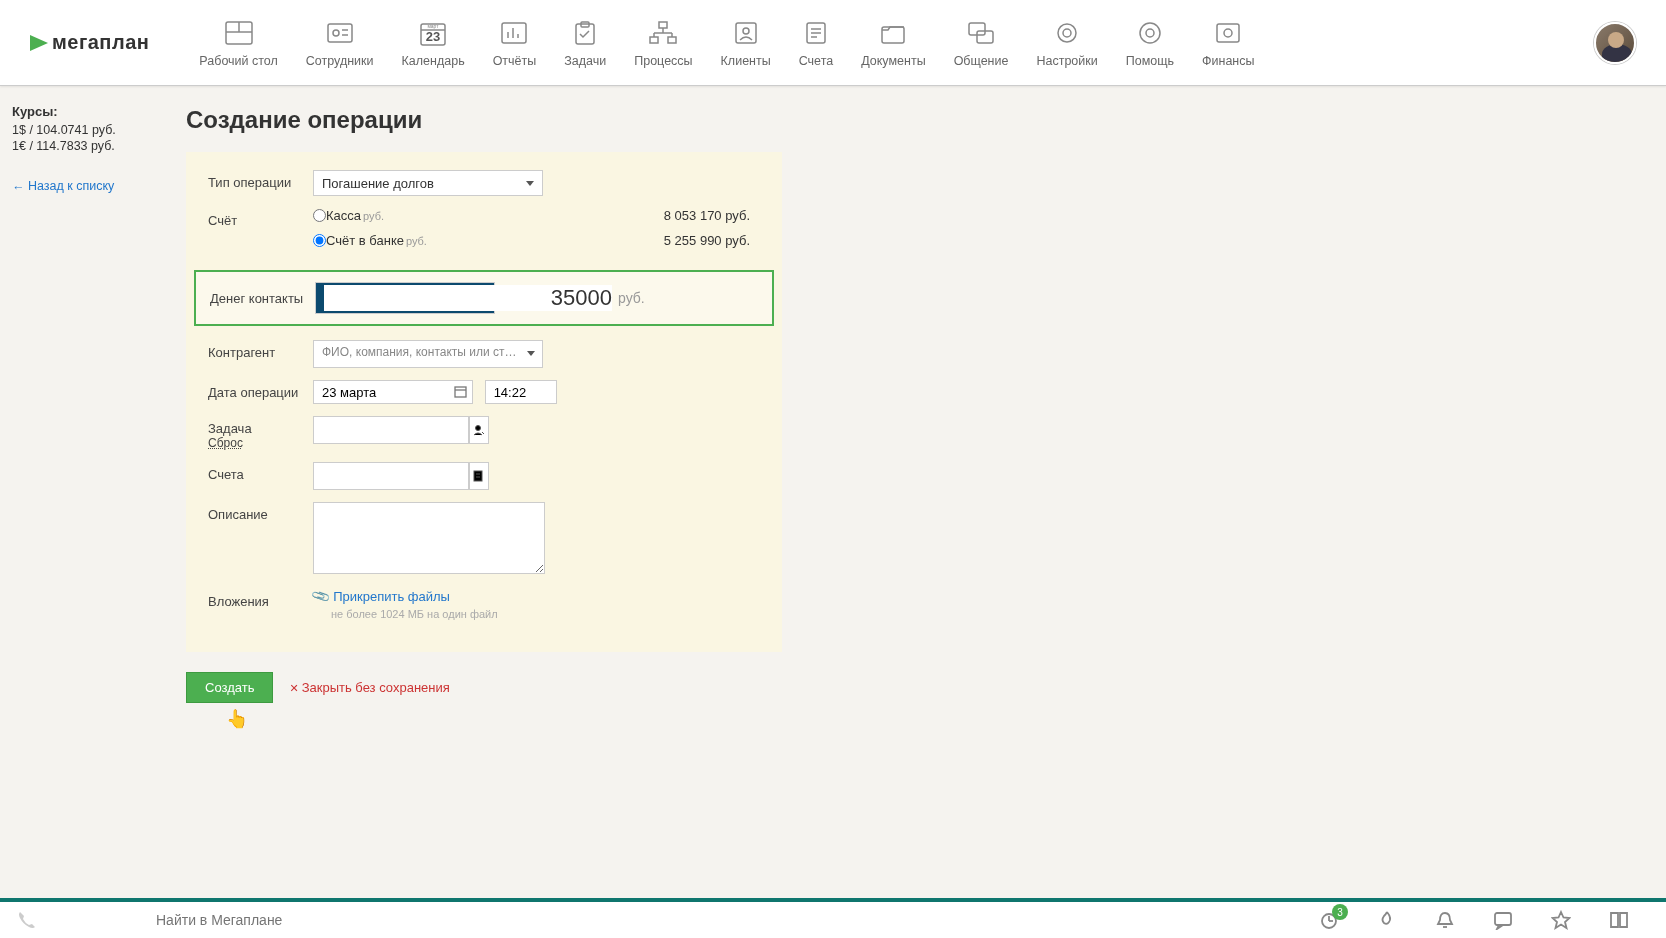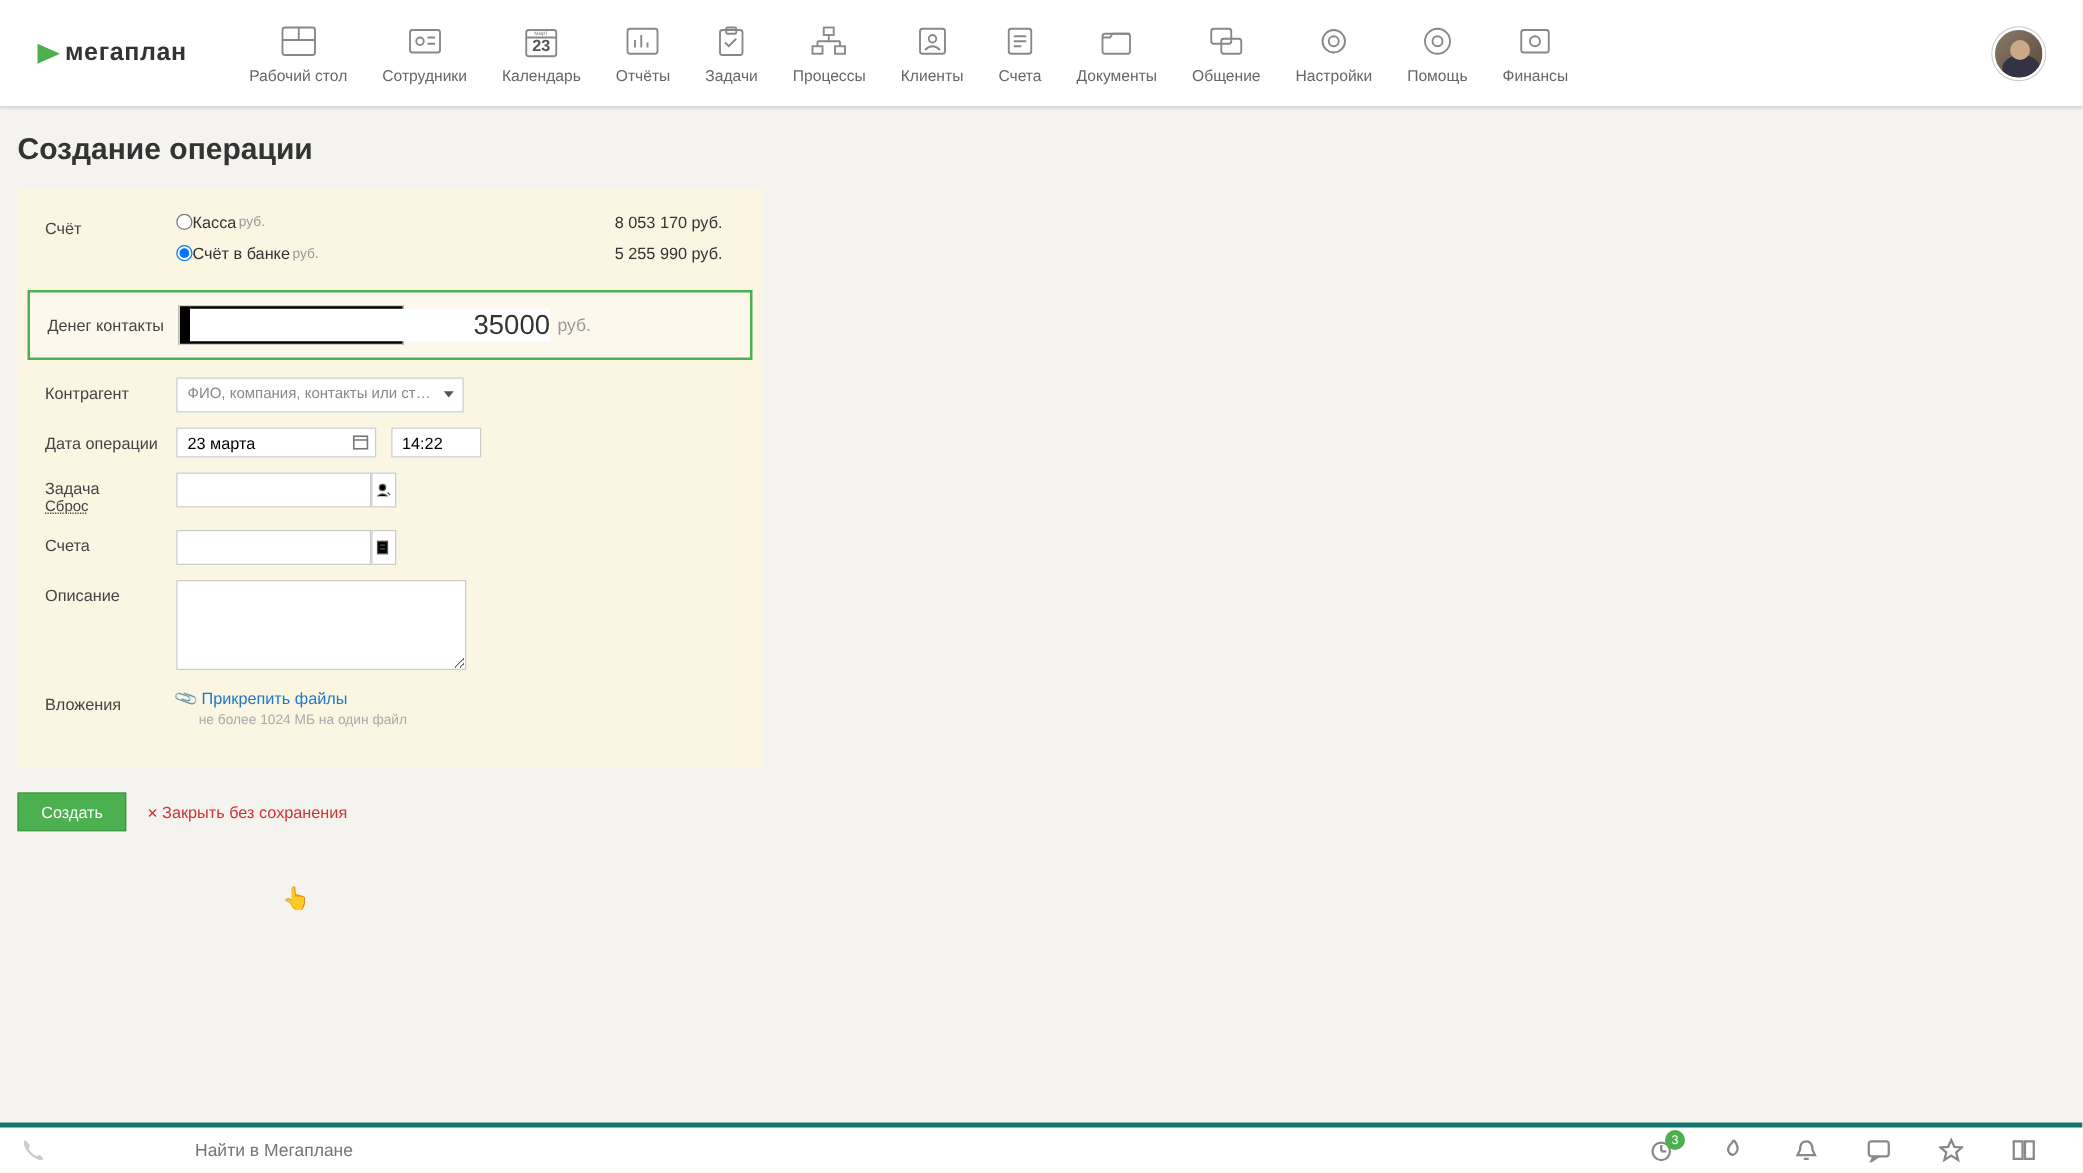--- a/index.html
+++ b/index.html
@@ -39,21 +39,21 @@
 .select-box { width: 230px; height: 26px; display: flex; align-items: center; justify-content: space-between; cursor: pointer; }
 .caret-down { width: 0; height: 0; border-left: 4px solid transparent; border-right: 4px solid transparent; border-top: 5px solid #555; }
 .radio-label { font-size: 13px; }
 .cur-suffix { color: #999; font-size: 11px; margin-left: 2px; }
 .balance { margin-left: auto; padding-right: 10px; color: #333; }
 .account-block { width: 330px; }
 .account-line { display: flex; align-items: center; margin-bottom: 10px; }
 
 .amount-row { border: 2px solid #4caf50; background: #fcf9ec; padding: 10px 14px; margin: 8px -14px 14px -14px; display: flex; align-items: center; }
 .amount-row .label-col { width: 105px; padding-top: 0; }
-.amount-input { border: 1px solid #ccc; background: #000000; width: 180px; height: 32px; display: flex; align-items: center; padding: 0 8px; }
+.amount-input { border: 1px solid #ccc; background: #0c4a6e; width: 180px; height: 32px; display: flex; align-items: center; padding: 0 8px; }
 .amount-input input { border: none; outline: none; font-size: 22px; text-align: right; flex: 1; font-family: inherit; color: #333; }
 .amount-cur { color: #999; font-size: 14px; margin-left: 6px; }
 
 .inline-label { margin-right: 8px; }
 .date-input { width: 160px; height: 24px; }
 .date-wrapper { position: relative; display: inline-block; }
 .date-wrapper .cal-icon { position: absolute; right: 6px; top: 5px; pointer-events: none; }
 .time-input { width: 72px; height: 24px; margin-left: 8px; }
 
 .combo-wrapper { position: relative; width: 230px; }
@@ -234,26 +234,41 @@
           </svg>
         </div>
       <span>Финансы</span>
     </div>
   </div>
   <div class="avatar"></div>
 </div>
 
 <div class="container">
 
+  <div class="sidebar">
+    <h4>Курсы:</h4>
+    <div class="rate">1$ / 104.0741 руб.</div>
+    <div class="rate">1€ / 114.7833 руб.</div>
+    <span class="backlink">Назад к списку</span>
+  </div>
 
   <div class="main">
     <div class="page-title">Создание операции</div>
 
     <div class="form-card">
 
+      <div class="row">
+        <div class="label-col">Тип операции</div>
+        <div class="field-col">
+          <div class="select-box">
+            <span>Погашение долгов</span>
+            <span class="caret-down"></span>
+          </div>
+        </div>
+      </div>
 
       <div class="row">
         <div class="label-col">Счёт</div>
         <div class="field-col account-block">
           <div class="account-line">
             <input type="radio" name="acct" style="">
             <span class="radio-label">Касса</span>
             <span class="cur-suffix">руб.</span>
             <span class="balance">8 053 170 руб.</span>
           </div>

